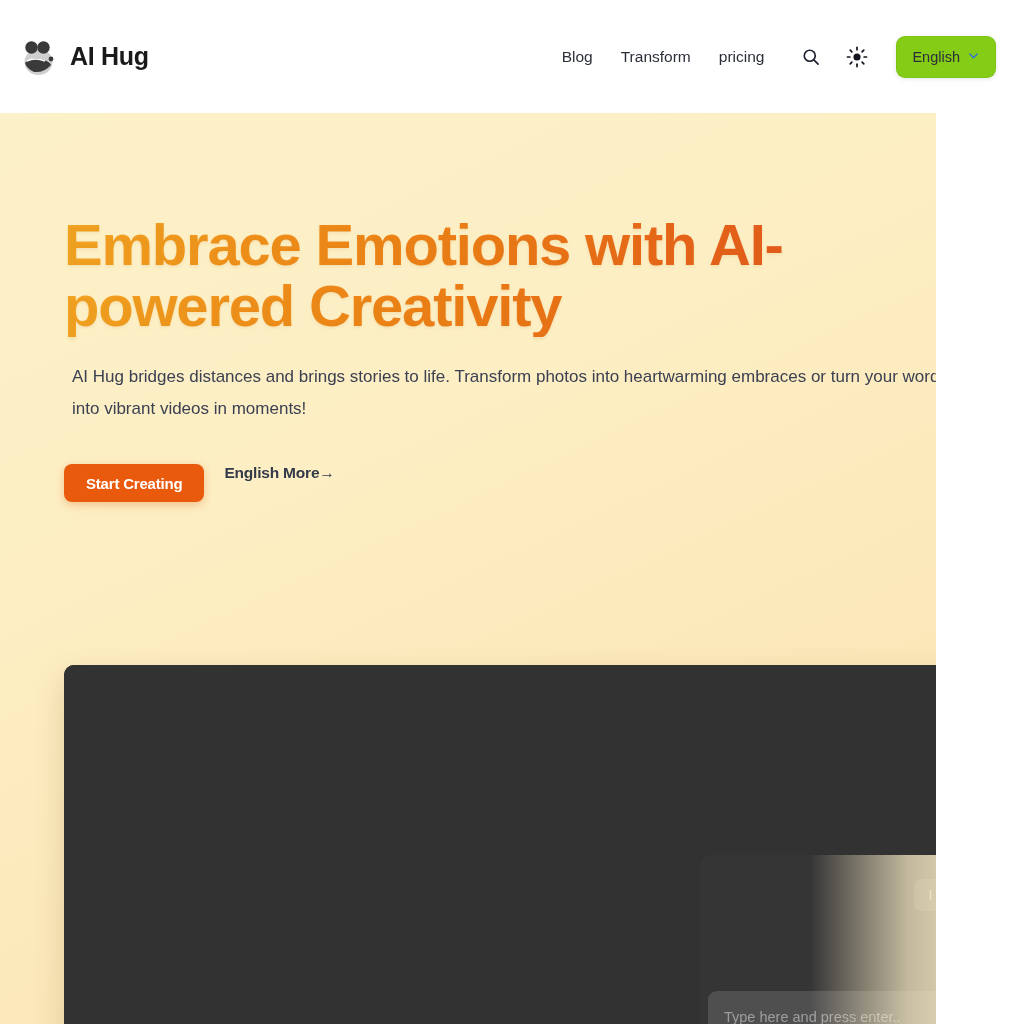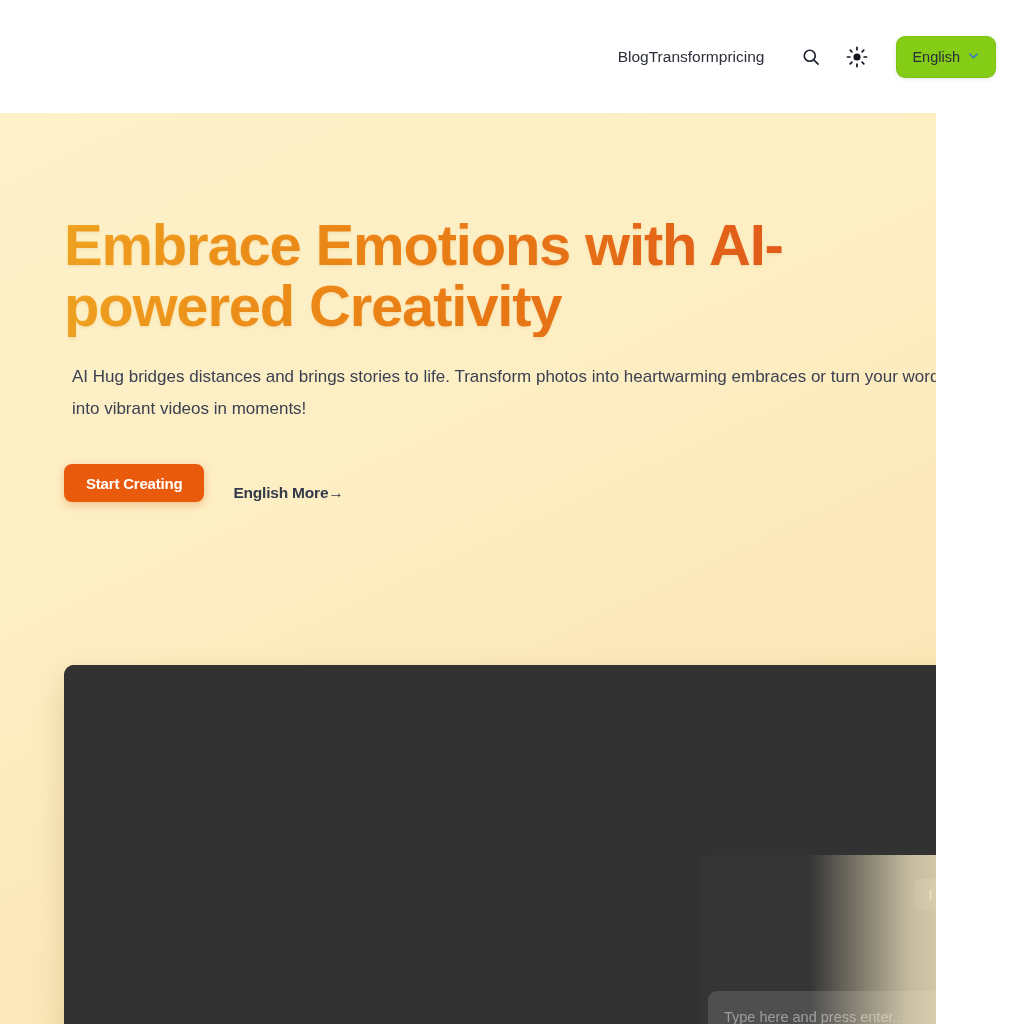--- a/index.html
+++ b/index.html
@@ -55,20 +55,21 @@
     margin-left: auto;
     display: flex;
     align-items: center;
     gap: 0;
     padding-right: 4px;
   }
 
   .nav-links {
     display: flex;
     align-items: flex-start;
+    gap: 28px;
     margin-right: 30px;
   }
 
   .nav-link {
     font-size: 15.5px;
     color: #2b2f3a;
     text-decoration: none;
     cursor: pointer;
     white-space: nowrap;
   }
@@ -149,22 +150,22 @@
     color: #3b4152;
     font-weight: 400;
     margin-left: 8px;
   }
 
   .cta-row {
     position: absolute;
     top: 351px;
     left: 0;
     display: flex;
-    align-items: flex-end;
-    gap: 29px;
+    align-items: flex-start;
+    gap: 20px;
   }
 
   .btn-primary {
     background: #ea5a0c;
     color: #ffffff;
     font-size: 15px;
     font-weight: bold;
     border: none;
     border-radius: 8px;
     padding: 0 22px;
@@ -279,20 +280,33 @@
     background: linear-gradient(90deg, rgba(250,236,198,0) 0%, rgba(250,236,198,0.72) 38%, rgba(250,235,196,0.96) 70%, #faebc4 100%);
     z-index: 19;
     pointer-events: none;
   }
 </style>
 </head>
 <body>
 
 <header class="header">
 
+  <div class="brand">
+    <span class="logo-mark">
+      <svg width="40" height="40" viewBox="0 0 40 40">
+        <ellipse cx="20.5" cy="25" rx="14" ry="13" fill="#cfcfcf"></ellipse>
+        <path d="M7 26 Q14 19 26 23 Q32 25 33 28 Q26 36 16 35 Q9 32 7 26 Z" fill="#3a3a3a"></path>
+        <path d="M9 24 Q17 20 27 24" stroke="#ffffff" stroke-width="1.6" fill="none"></path>
+        <circle cx="13.5" cy="10.5" r="6.2" fill="#3a3a3a"></circle>
+        <circle cx="25.5" cy="10.5" r="6.2" fill="#3a3a3a"></circle>
+        <circle cx="33" cy="22" r="2.4" fill="#3a3a3a"></circle>
+      </svg>
+    </span>
+    <span class="brand-name">AI Hug</span>
+  </div>
 
   <nav class="nav-right">
     <div class="nav-links">
       <a class="nav-link">Blog</a>
       <a class="nav-link">Transform</a>
       <a class="nav-link">pricing</a>
     </div>
 
     <button class="icon-btn search">
       <svg width="20" height="20" viewBox="0 0 24 24" fill="none" stroke="#1d2230" stroke-width="2">

